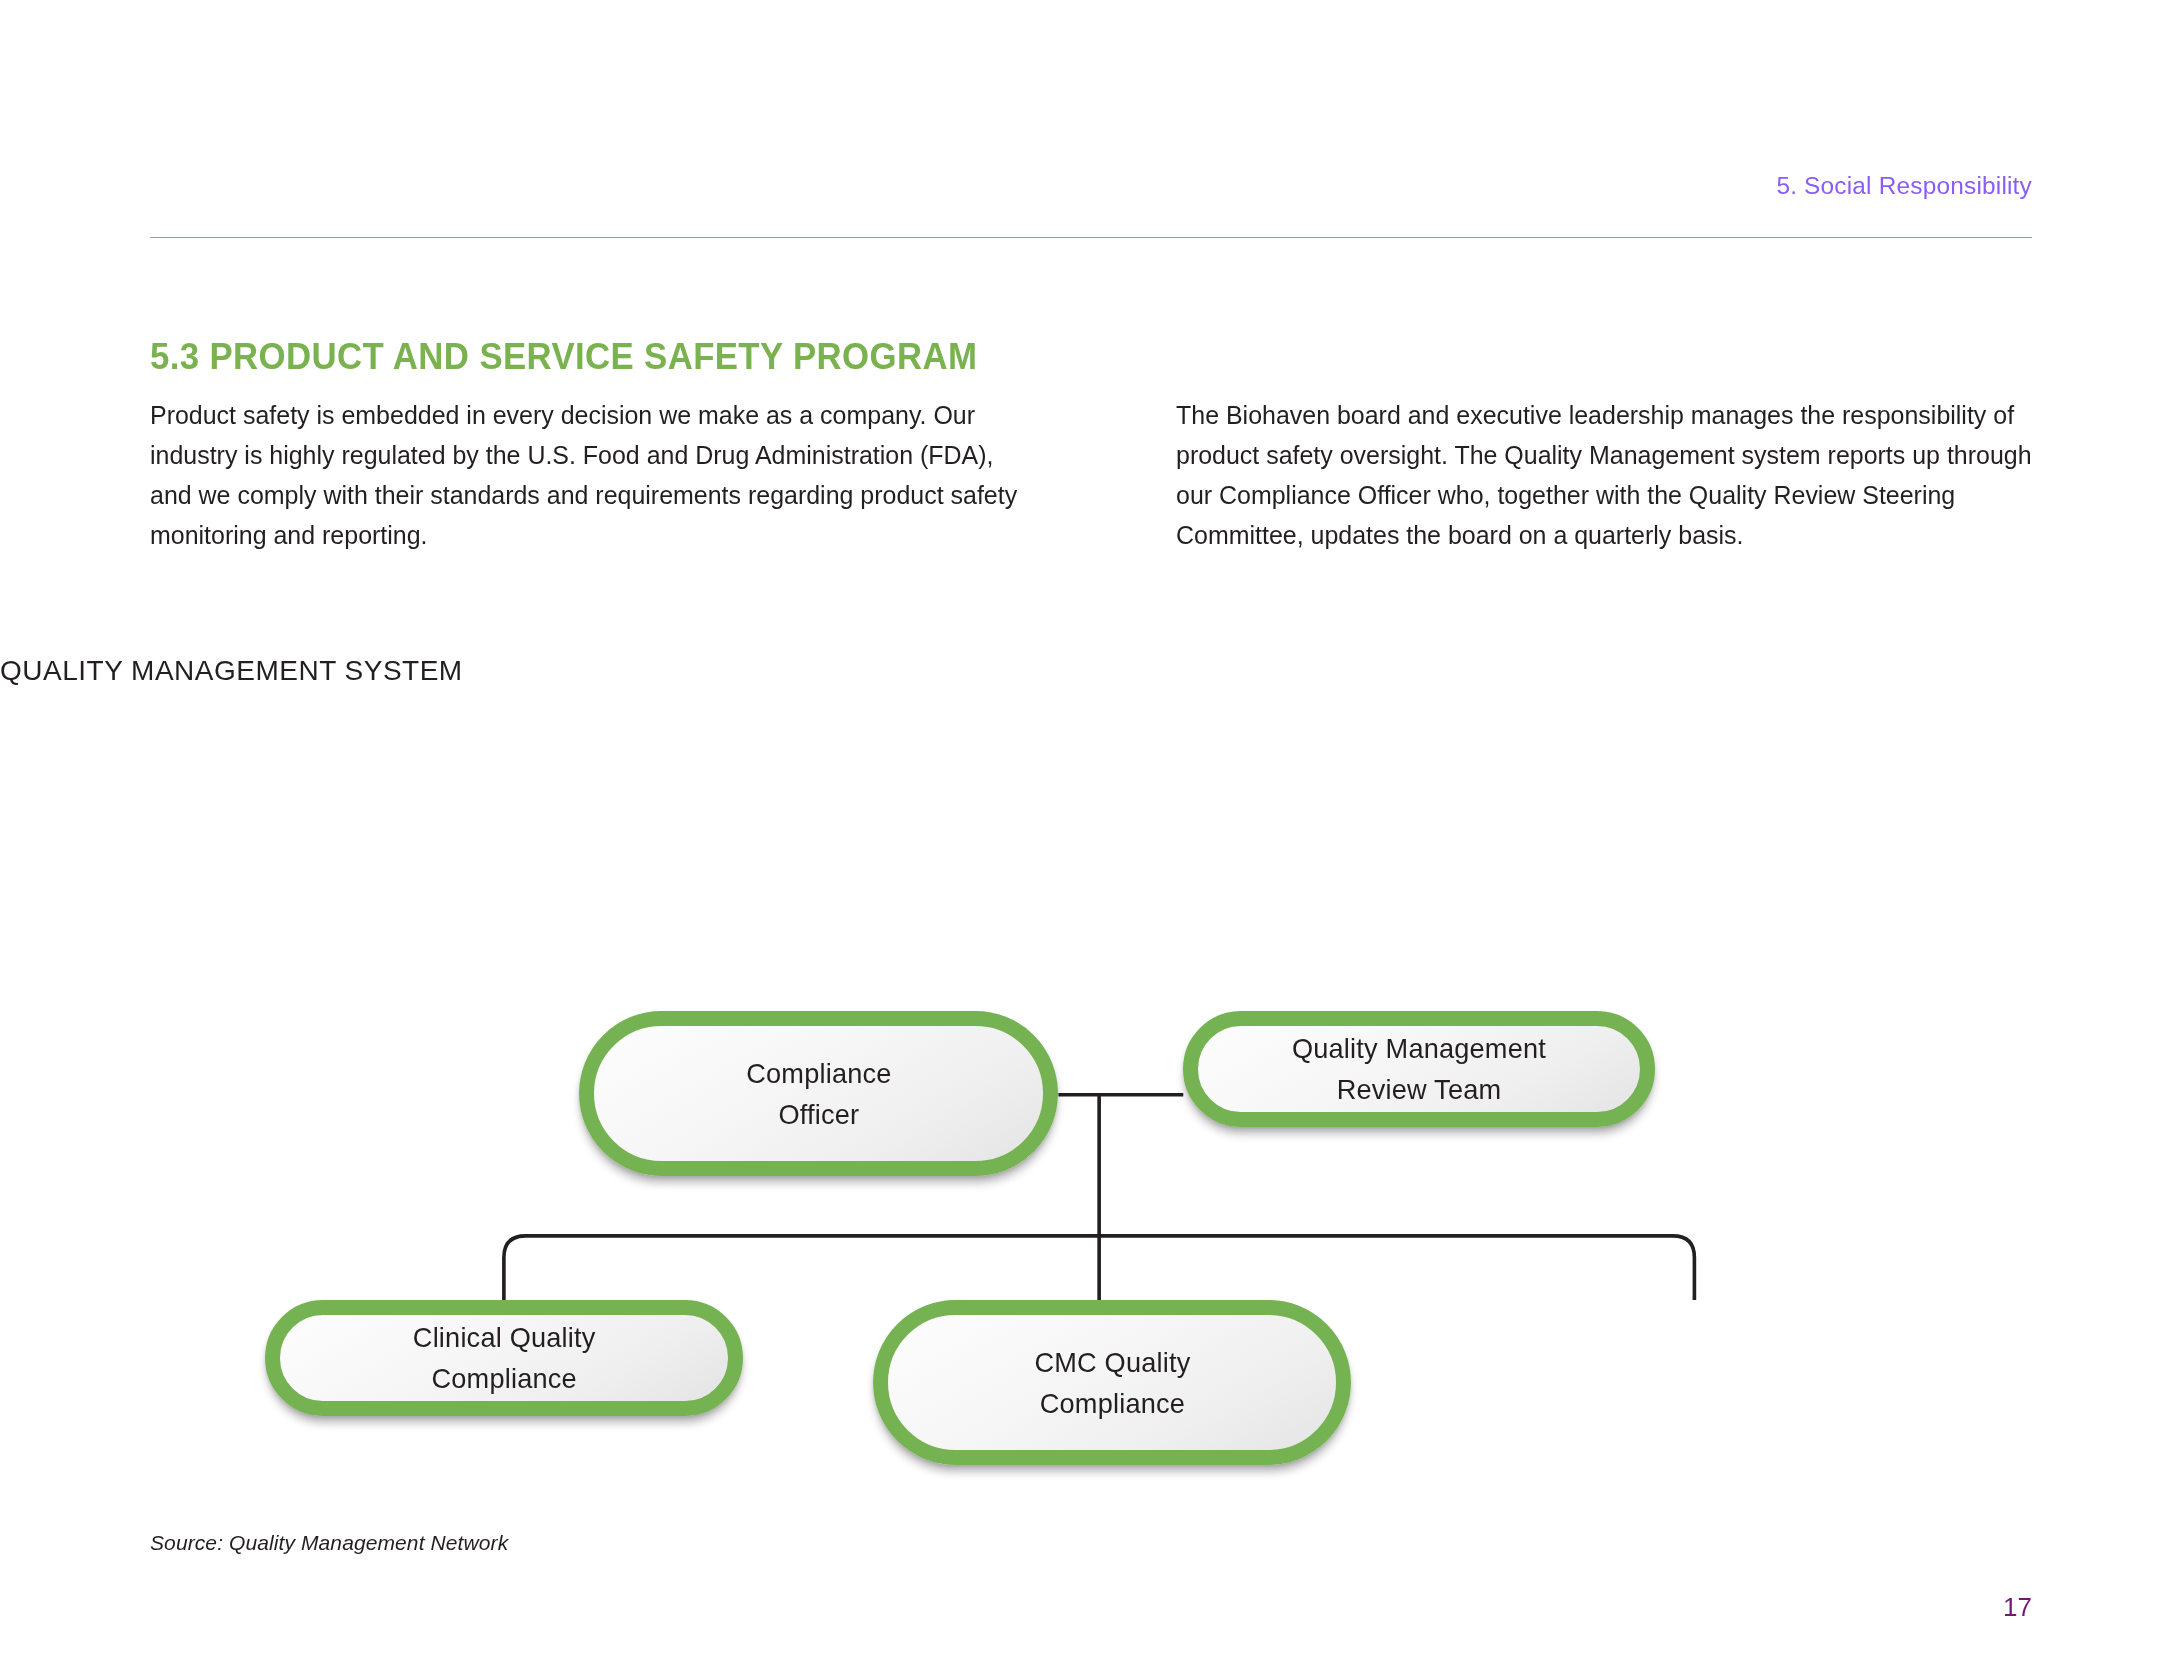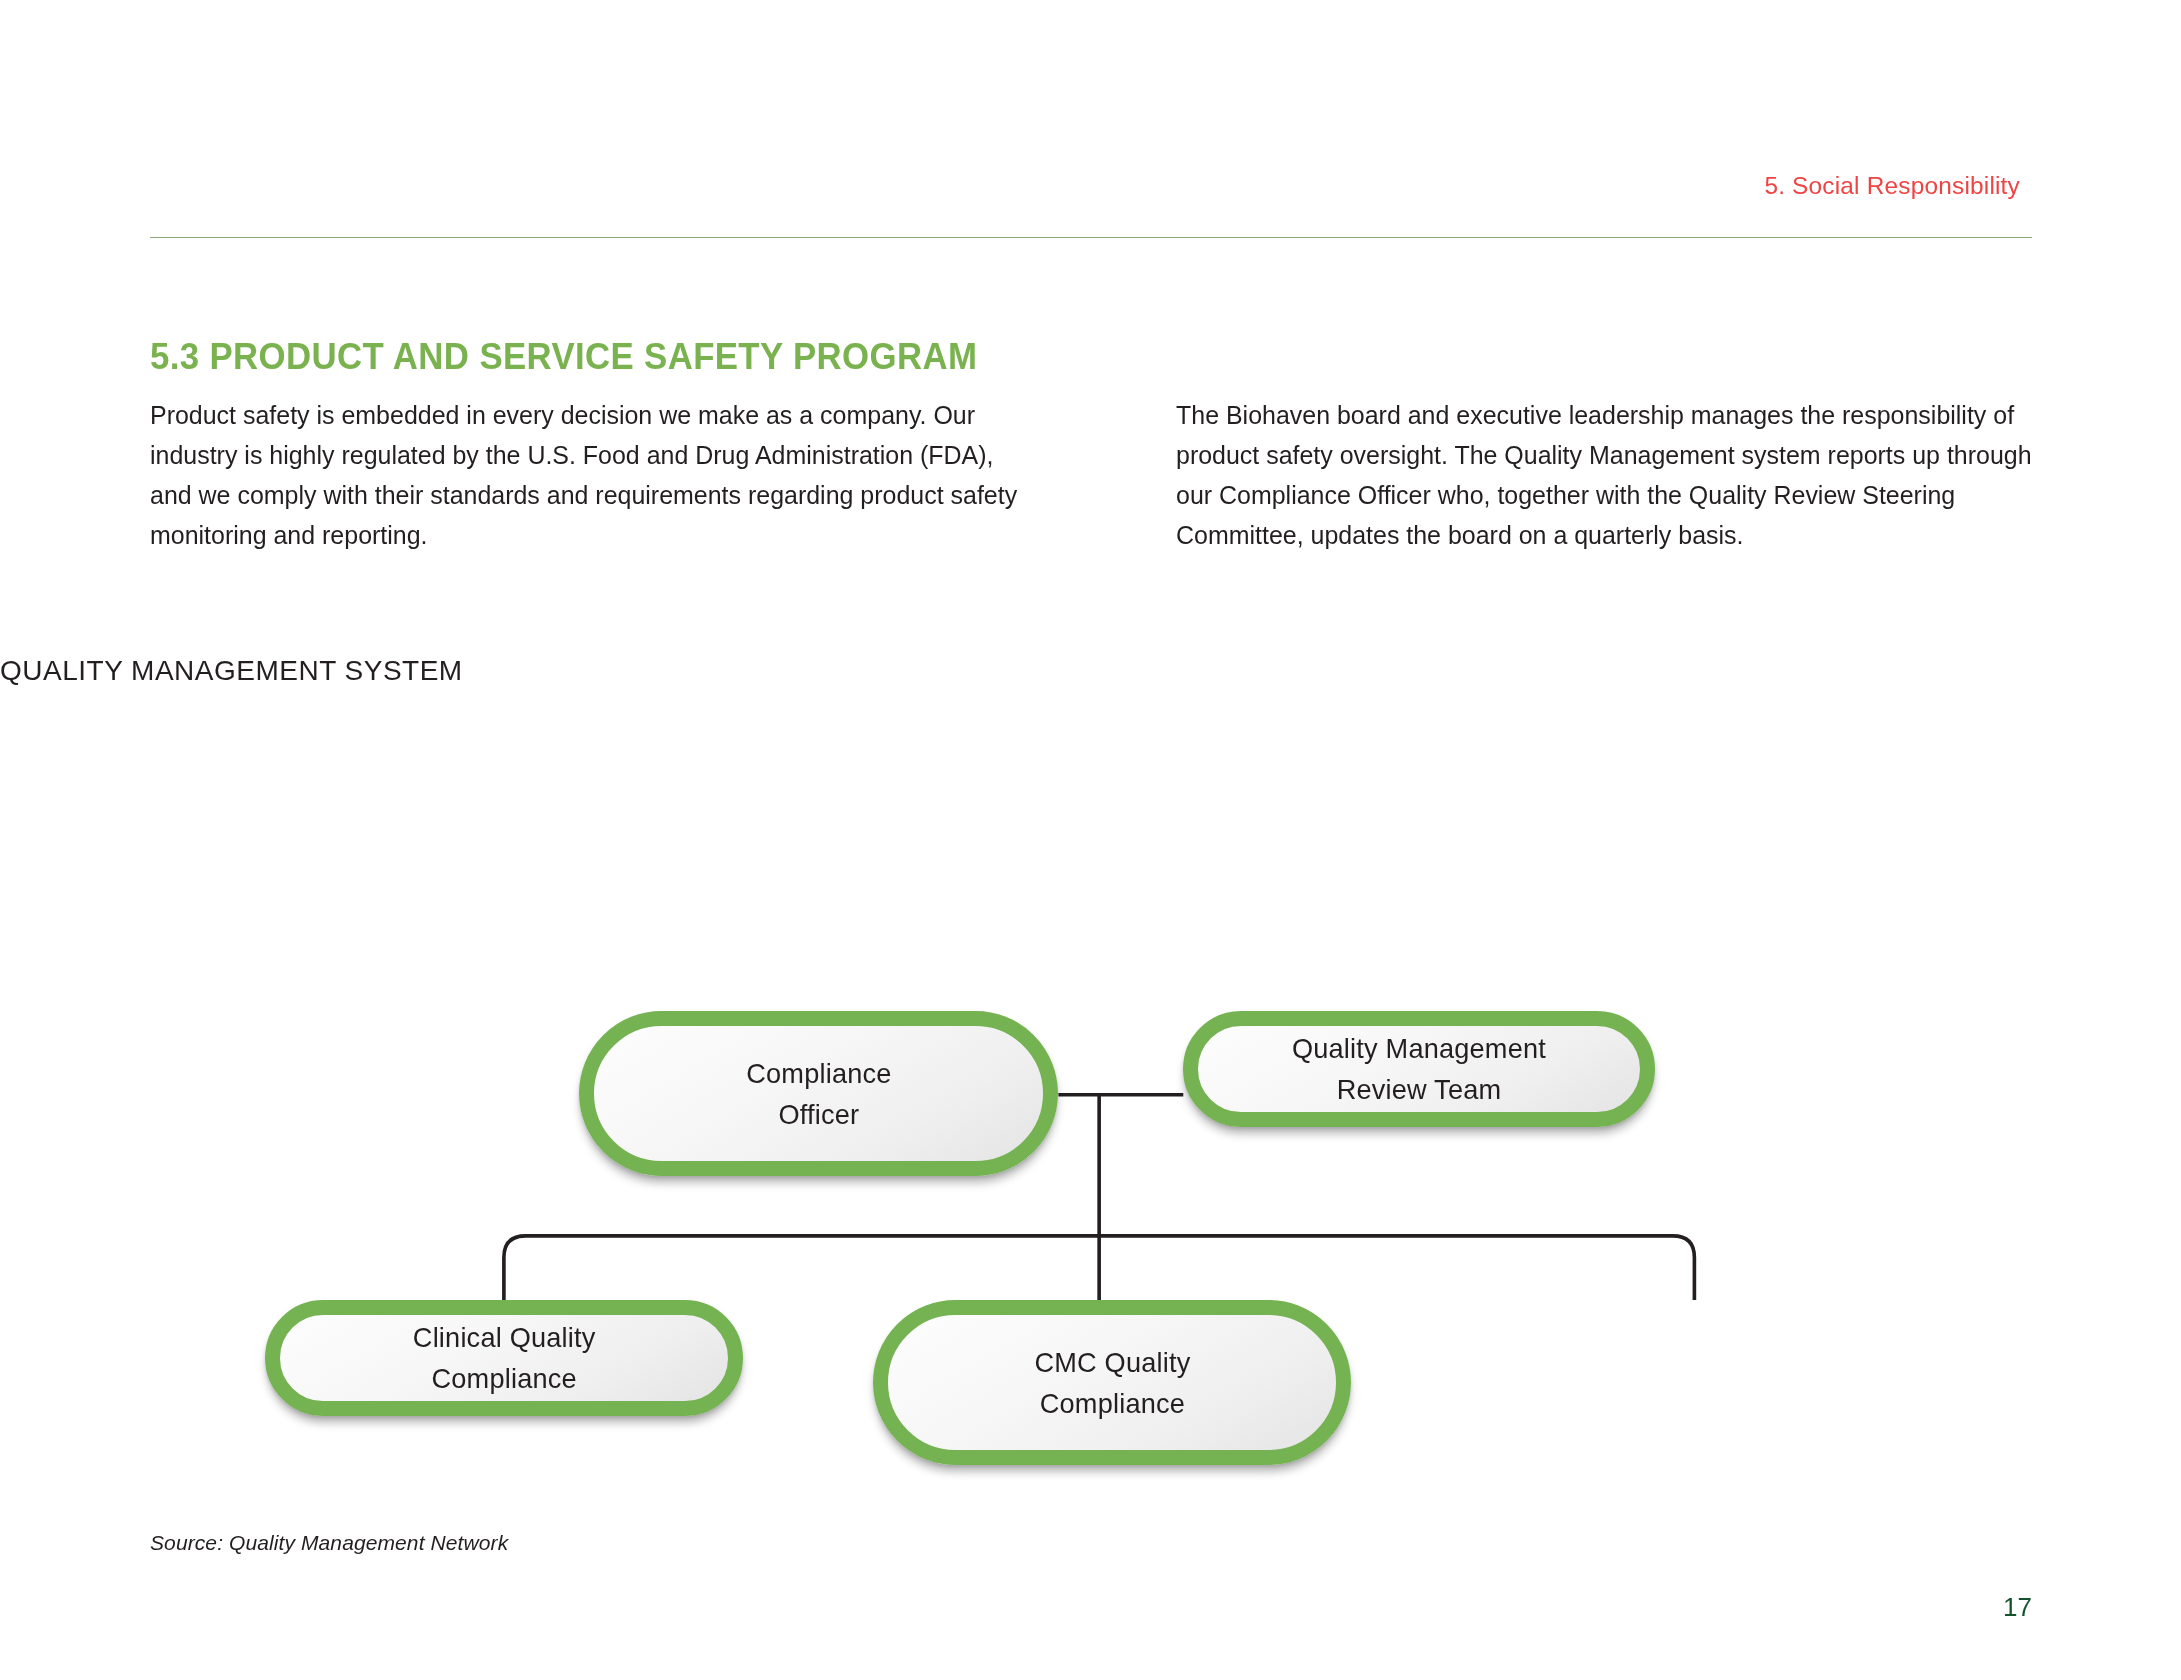--- a/index.html
+++ b/index.html
@@ -19,25 +19,25 @@
   
   #page-header {
     position: absolute;
     left: 150px;
     right: 150px;
     top: 172px;
     height: 68px;
   }
   #header-label {
     position: absolute;
-    right: 12px;
+    right: 0;
     top: 0;
     font-size: 24.4px;
     letter-spacing: 0.2px;
-    color: #ef4444;
+    color: #8b5cf6;
     font-family: "Liberation Sans", sans-serif;
     white-space: nowrap;
   }
   #header-rule {
     position: absolute;
     left: 0;
     right: 0;
     top: 65px;
     height: 0.9px;
     background: #8EA87C;
@@ -135,21 +135,21 @@
     font-size: 21px;
     font-style: italic;
     color: #231F20;
     letter-spacing: 0.1px;
   }
   #page-number {
     position: absolute;
     right: 150px;
     top: 1592px;
     font-size: 26px;
-    color: #14532d;
+    color: #701a75;
   }
 </style>
 </head>
 <body>
 
 <div id="page-header">
   <div id="header-label">5. Social Responsibility</div>
   <div id="header-rule"></div>
 </div>
 

